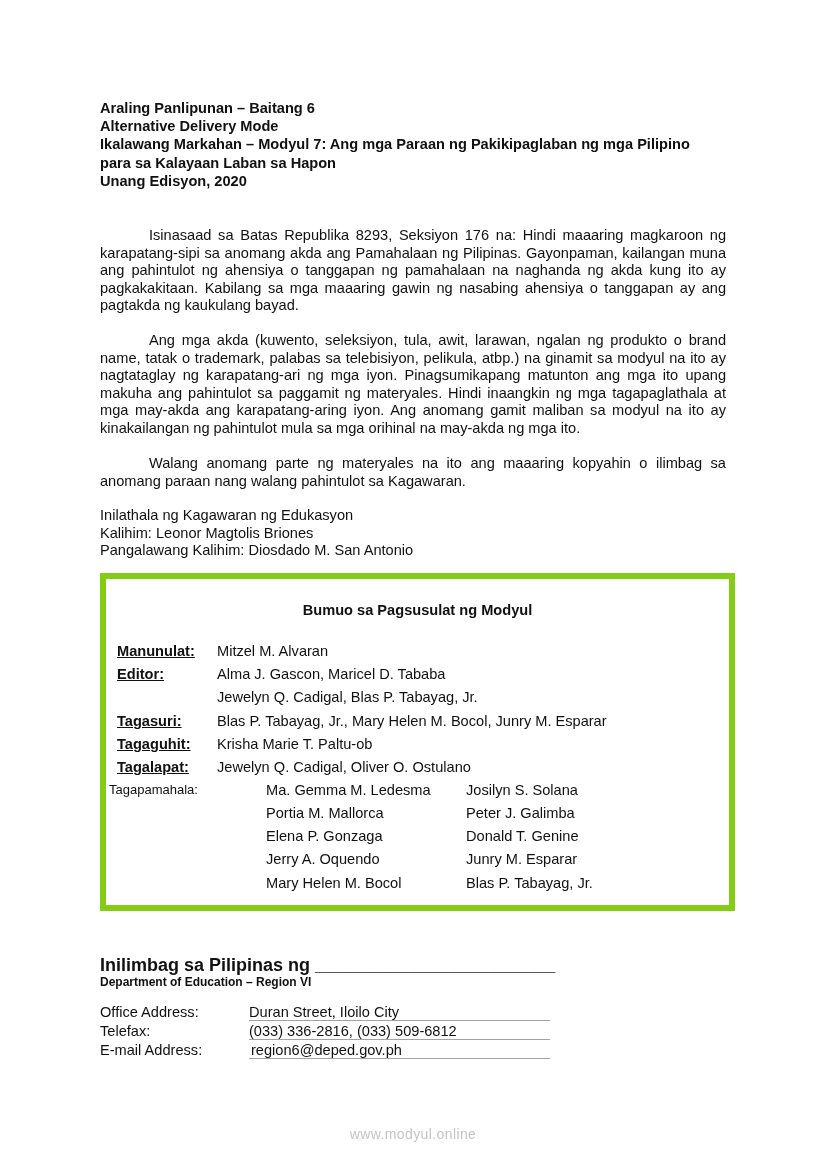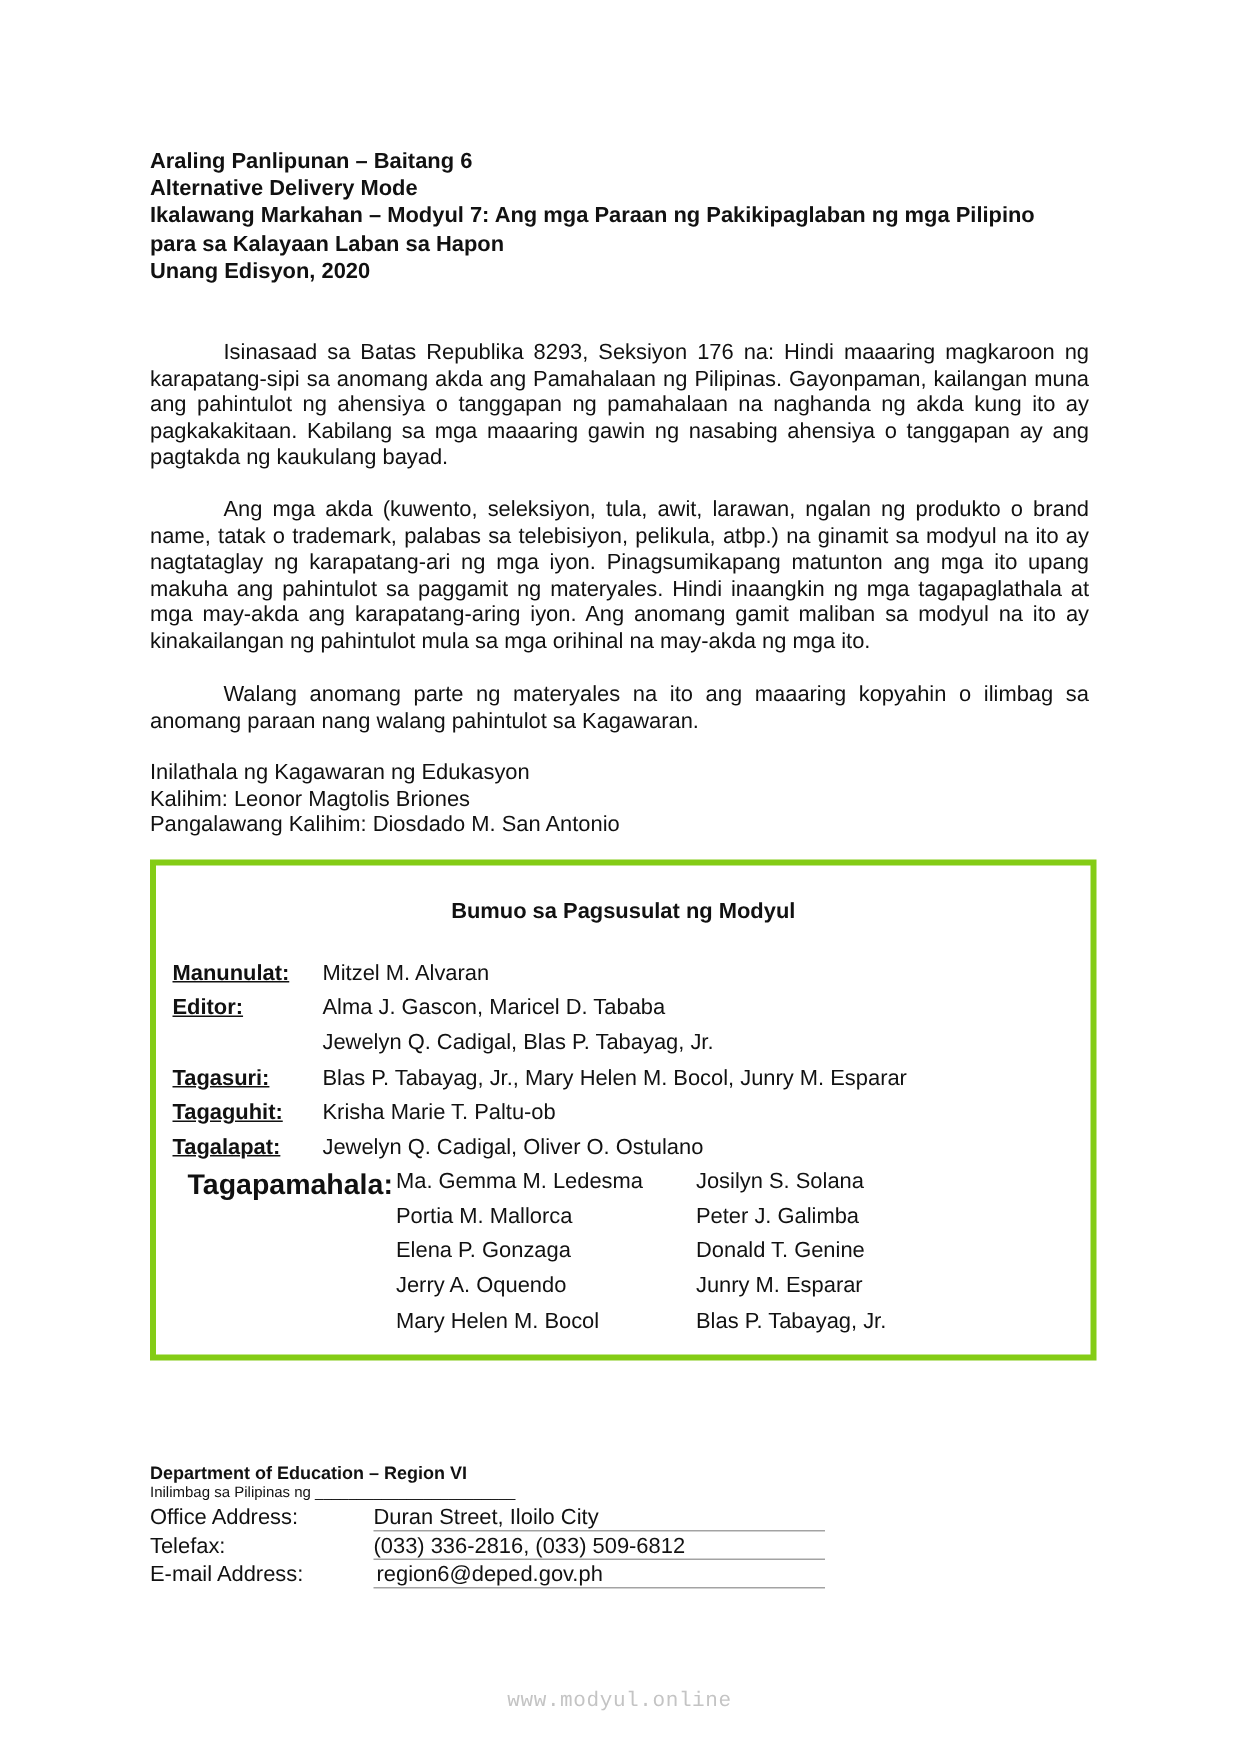--- a/index.html
+++ b/index.html
@@ -4,35 +4,35 @@
 <style>
   html, body { margin: 0; padding: 0; background: #ffffff; }
   body { width: 826px; height: 1169px; position: relative; overflow: hidden;
          font-family: "Liberation Sans", sans-serif; color: #111; }
   .hdr { position: absolute; left: 100px; top: 99px; font-weight: bold; font-size: 14.6px; line-height: 18.2px; }
   .hdr div { white-space: nowrap; }
   .para { position: absolute; left: 100px; width: 626px; font-size: 14.6px; line-height: 17.5px;
           text-align: justify; text-indent: 49px; }
   .pub { position: absolute; left: 100px; top: 507px; font-size: 14.6px; line-height: 17.6px; }
   .box { position: absolute; left: 100px; top: 573px; width: 623px; height: 326px;
-         border: 4px solid #84cc16; box-sizing: content-box; }
+         border: 6px solid #84cc16; box-sizing: content-box; }
   .box-title { position: absolute; left: 0; right: 0; top: 23px; text-align: center;
                font-weight: bold; font-size: 14.6px; }
   .credit-row { position: absolute; left: 11px; font-size: 14.6px; white-space: nowrap; }
   .credit-label { display: inline-block; width: 100px; font-weight: bold; text-decoration: underline; }
   .credit-value { display: inline-block; }
-  .mgr-label { position: absolute; left: 21px; top: 203px; font-weight: bold; font-size: 19px; }
+  .mgr-label { position: absolute; left: 3px; top: 203px; font-weight: normal; font-size: 13px; }
   .mgr-cell { position: absolute; font-size: 14.6px; white-space: nowrap; }
-  .printed { position: absolute; left: 100px; top: 990px; font-weight: normal; font-size: 10px; }
+  .printed { position: absolute; left: 100px; top: 955px; font-weight: bold; font-size: 18px; }
   .dept { position: absolute; left: 100px; top: 975px; font-weight: bold; font-size: 12px; }
   .addr-row { position: absolute; left: 100px; font-size: 14.6px; white-space: nowrap; }
   .addr-label { display: inline-block; width: 149px; }
   .addr-value { display: inline-block; width: 301px; border-bottom: 1px solid #a3a3a3; line-height: 15px; }
   .footer { position: absolute; left: 0; right: 0; top: 1126px; text-align: center;
-            font-size: 14px; color: #c4c4c4; letter-spacing: 0.4px; font-family: Liberation Mono, monospace; }
+            font-size: 14px; color: #c4c4c4; letter-spacing: 0.4px; }
 </style>
 </head>
 <body>
 
 <div class="hdr">
   <div>Araling Panlipunan – Baitang 6</div>
   <div>Alternative Delivery Mode</div>
   <div>Ikalawang Markahan – Modyul 7: Ang mga Paraan ng Pakikipaglaban ng mga Pilipino</div>
   <div>para sa Kalayaan Laban sa Hapon</div>
   <div>Unang Edisyon, 2020</div>

